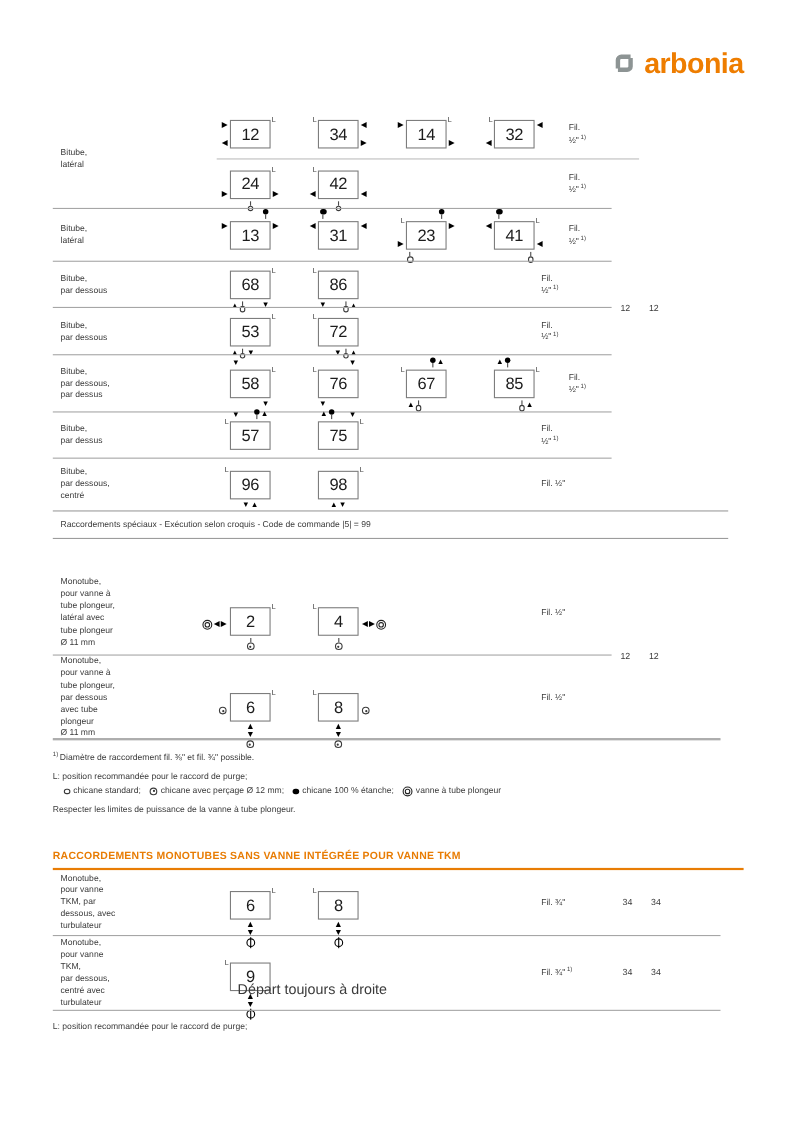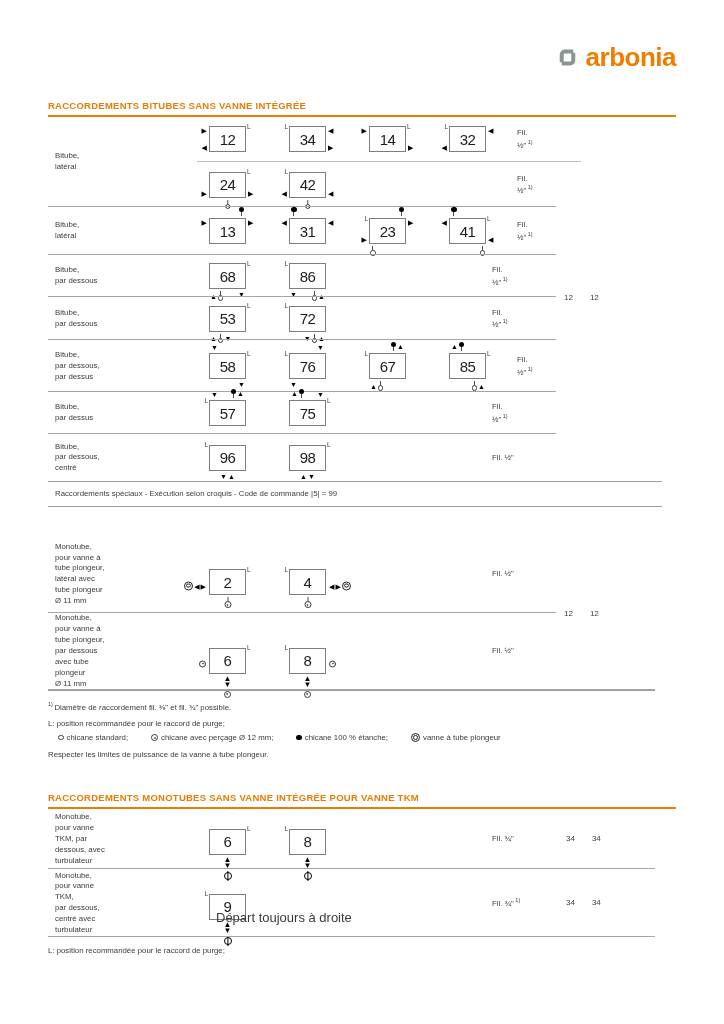--- a/index.html
+++ b/index.html
@@ -65,42 +65,41 @@
   .ring{width:5.5px;height:5.5px;border:1px solid #3a3a3a;background:#fff;}
   .pring{width:7px;height:7px;border:1px solid #3a3a3a;background:#fff;position:relative;}
   .pring::after{content:"";position:absolute;inset:1.5px;border:1px solid #3a3a3a;border-radius:50%;}
   .dring{width:9px;height:9px;border:1.5px solid #222;background:#fff;position:relative;}
   .dring::after{content:"";position:absolute;inset:1.2px;border:1px solid #222;border-radius:50%;}
   .tkm{width:8px;height:8px;border:1px solid #000;background:#fff;position:relative;border-radius:50%;}
   .tkm::after{content:"";position:absolute;left:50%;top:-2px;height:10px;width:1.2px;background:#000;transform:translateX(-50%);}
   
   .fnotes{margin-top:10px;font-size:7.8px;color:#3a3a3a;line-height:1.3;}
   .fnotes .fline{margin-bottom:7px;}
-  .legend-line{display:flex;align-items:center;gap:19px;margin:3px 0 7px 10px;flex-wrap:nowrap;}
+  .legend-line{display:flex;align-items:center;gap:4px;margin:3px 0 7px 10px;flex-wrap:nowrap;}
   .legend-item{display:inline-flex;align-items:center;gap:3px;margin-right:4px;}
   .s3foot{margin-top:8px;font-size:7.8px;color:#3a3a3a;line-height:1.5;}
   .s3foot .legend-item{margin:1px 0 0 0;}
   .mt-sec{margin-top:28px;}
   .mt-sec3{margin-top:32px;}
   .s1{margin-top:100px;}
 </style>
 </head>
 <body>
 
 <div class="page">
   <div class="logo">
     <svg viewBox="0 0 24 24" width="23" height="23" aria-hidden="true">
       <path d="M6 17 V9 a3.2 3.2 0 0 1 3.2 -3.2 H18" fill="none" stroke="#8d9494" stroke-width="4.2"></path>
       <path d="M18 7 v8 a3.2 3.2 0 0 1 -3.2 3.2 H6" fill="none" stroke="#8d9494" stroke-width="4.2"></path>
     </svg>
     <span class="logo-word">arbonia</span>
   </div>
   <div id="content">
       <section class="sec s1">
-        <h2 class="sec-title" style="margin: 0px;">RACCORDEMENTS BITUBES SANS VANNE INTÉGRÉE</h2>
         <div class="rows">
           <div class="trow">
             <div class="lbl">
               <div>Bitube,</div>
               <div>latéral</div>
             </div>
             <div class="grp-col">
               <div class="subseg" style="min-height: 44px;">
                 <div class="dia-area">
                   <div class="diag">

